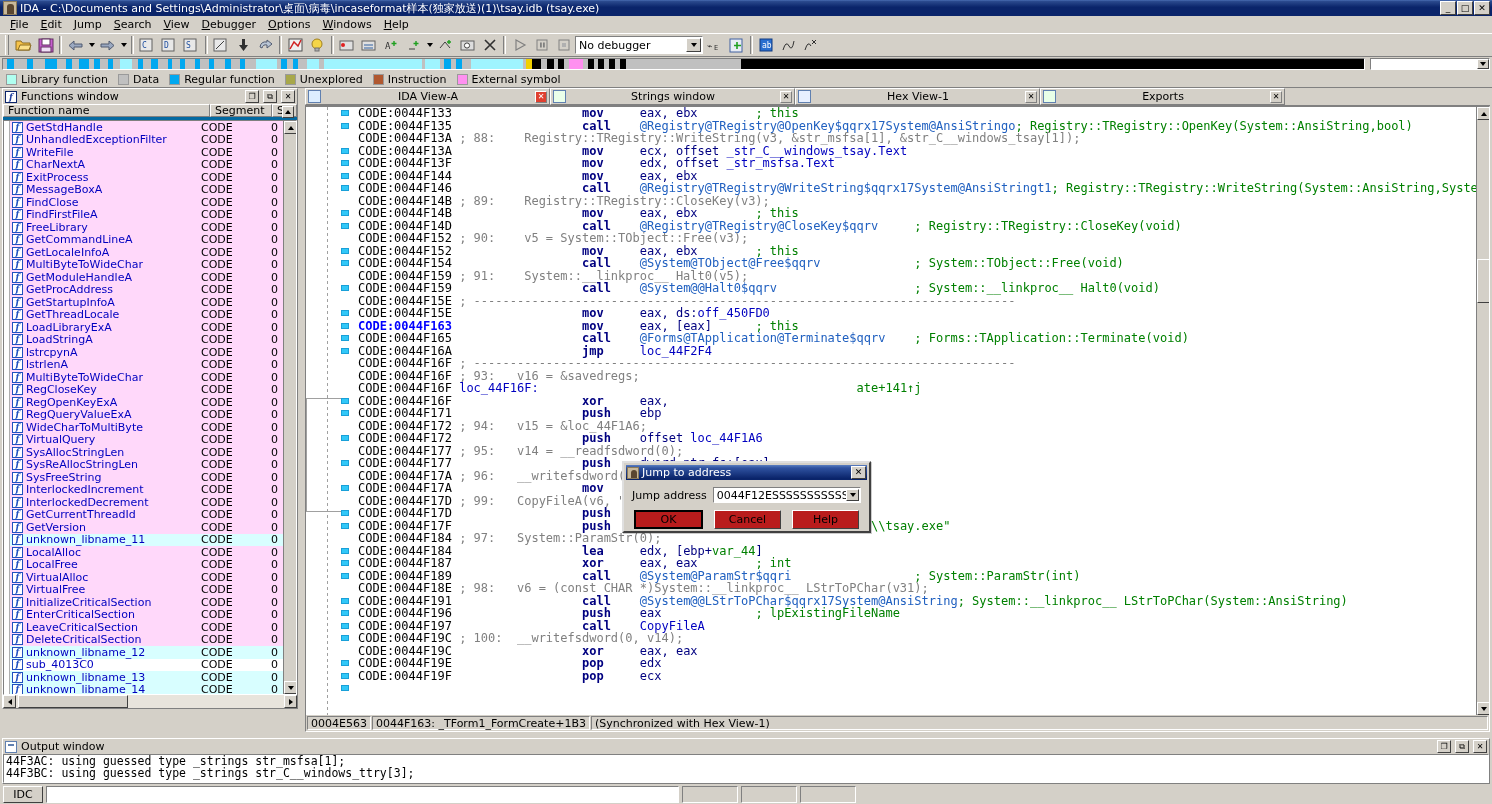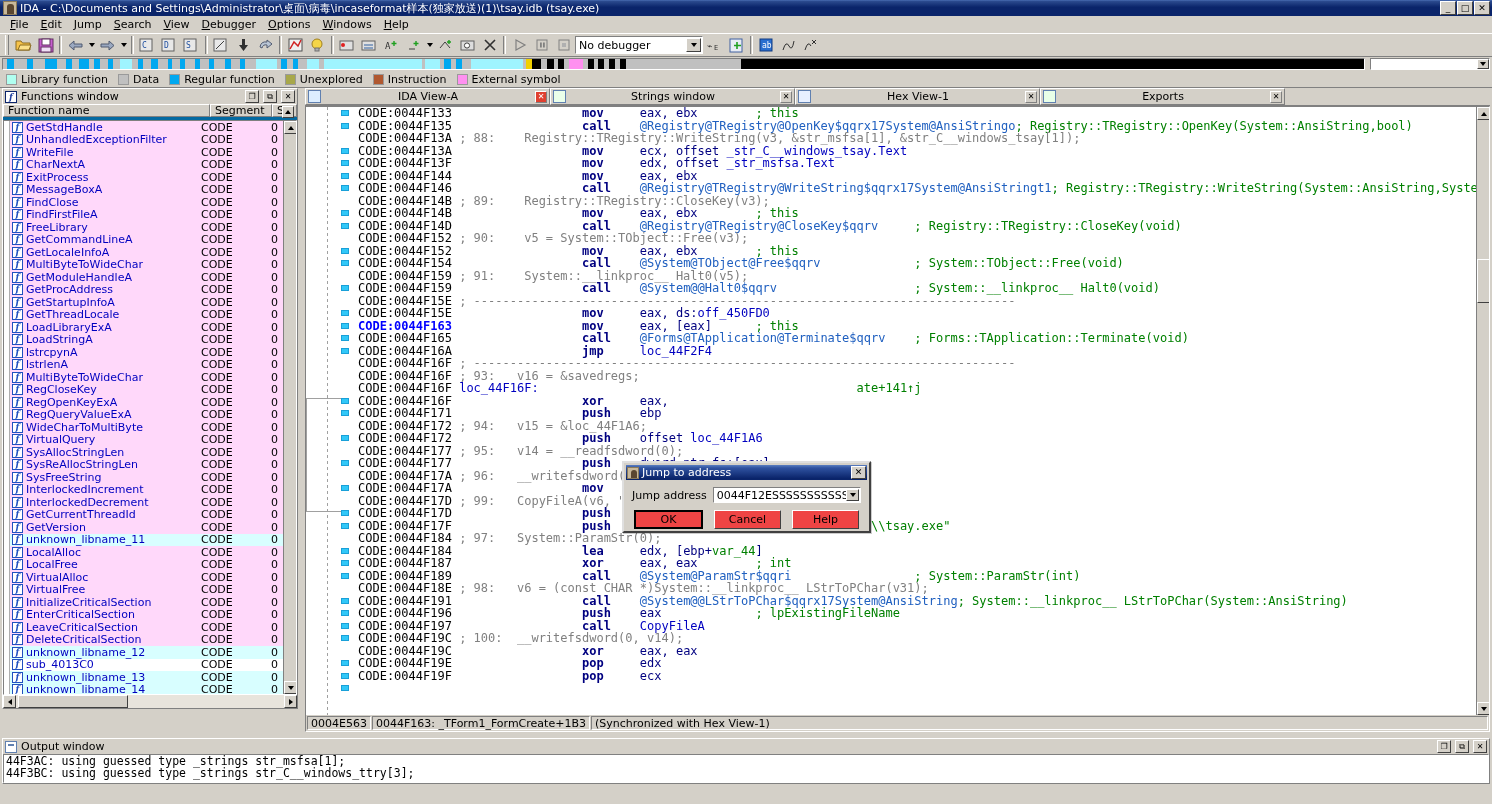--- a/index.html
+++ b/index.html
@@ -287,21 +287,21 @@
     display: flex; align-items: center; padding-left: 3px;
     font-family: "DejaVu Sans", sans-serif; font-size: 11px;
   }
   .dlg-combo .arrow {
     position: absolute; right: 1px; top: 1px; width: 13px; height: 12px; background: #d4d0c8;
     border: 1px solid; border-color: #fff #404040 #404040 #fff;
     display: flex; align-items: center; justify-content: center;
   }
   .dlg-btns { display: flex; gap: 11px; padding: 7px 10px 0 10px; }
   .dlg-btns button {
-    flex: 1 1 0; height: 19px; background: #ef4444; font-size: 11px;
+    flex: 1 1 0; height: 19px; background: #b91c1c; font-size: 11px;
     border: 1px solid; border-color: #fff #404040 #404040 #fff;
     font-family: "DejaVu Sans", sans-serif; color:#000;
   }
   .dlg-btns button.def { border: 2px solid #000; }
 
   
   .outwin {
     position: absolute; left: 2px; right: 2px; top: 738px; height: 46px;
     background: #d4d0c8; border: 1px solid; border-color: #fff #808080 #808080 #fff;
     display: flex; flex-direction: column;
@@ -1147,13 +1147,21 @@
       <div class="mb">❐</div>
       <div class="mb">⧉</div>
       <div class="mb">✕</div>
     </div>
     <div class="owbody" id="outlog">
         <div>44F3AC: using guessed type _strings str_msfsa[1];</div>
         <div>44F3BC: using guessed type _strings str_C__windows_ttry[3];</div>
       </div>
   </div>
 
+  <div class="botbar">
+    <div class="idcbtn">IDC</div>
+    <div class="idcinput"></div>
+    <div class="statcell" style="width:56px"></div>
+    <div class="statcell" style="width:56px"></div>
+    <div class="statcell" style="width:56px"></div>
+    <div style="flex:1 1 auto"></div>
+  </div>
 </div>
 
 </body></html>

